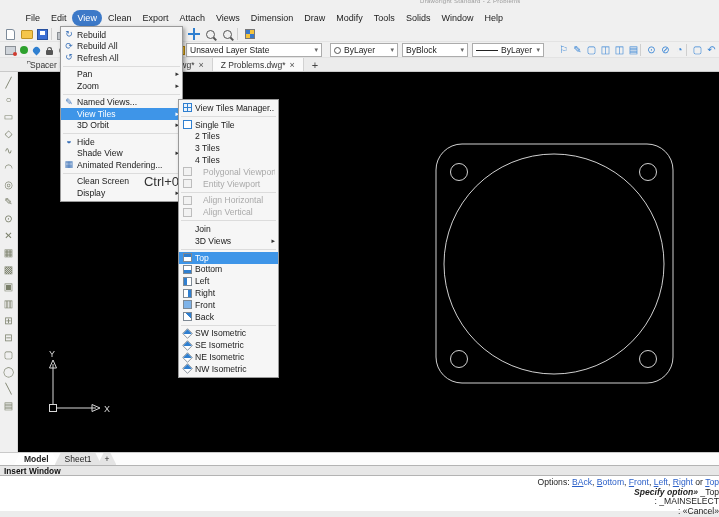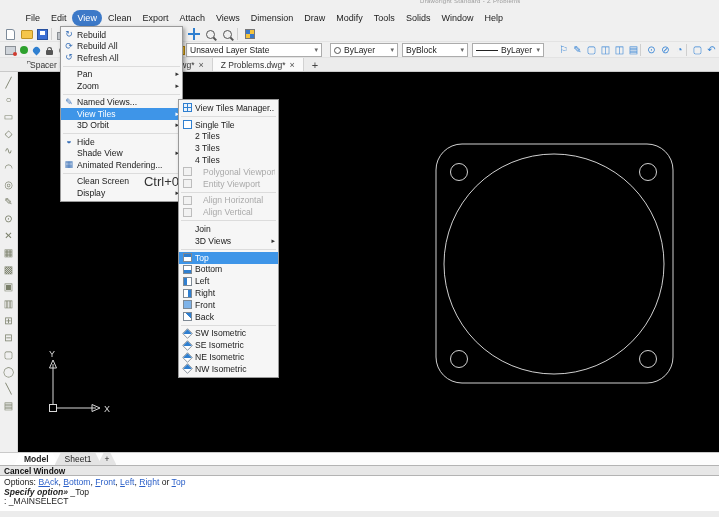--- a/index.html
+++ b/index.html
@@ -97,21 +97,21 @@
   .grayshape { width:9px; height:9px; border:1px solid #bdbdbd; background:#f2f2f2; }
 
   
   #sheetbar { position:absolute; left:0; top:452px; width:719px; height:13px; background:#fcfcfc; border-top:1px solid #c9c9c9; display:flex; align-items:flex-end; padding-left:14px; }
   .stab { font-size:8.5px; color:#222; padding:1px 10px 1px; clip-path:polygon(6px 0, calc(100% - 6px) 0, 100% 100%, 0 100%); background:#e4e4e4; margin-right:-4px; }
   .stab.active { background:#fff; font-weight:bold; }
   .stab.plus { padding:1px 7px; }
   #cmdheader { position:absolute; left:0; top:465px; width:719px; height:11px; background:#e7e7e7; border:1px solid #b3b3b3; border-left:none; border-right:none; display:flex; align-items:center; padding-left:4px; }
   #cmdheader span { font-size:8.3px; font-weight:bold; color:#111; }
   #cmdbody { position:absolute; left:0; top:476px; width:719px; height:41px; background:#fff; border-bottom:6px solid #ececec; padding:2px 0 0 4px; font-size:8.6px; line-height:9.6px; color:#222; }
-  #cmdbody .ln { white-space:pre; }
+  #cmdbody .ln { white-space:pre;text-align:right; }
   #cmdbody .lnk { color:#2a5fc8; }
   #cmdbody .lnk u { text-decoration:underline; }
   #cmdbody b { font-weight:bold;font-style:italic; }
 </style>
 </head>
 <body>
 
 <div id="app">
 
   <div id="titlebar">
@@ -543,25 +543,26 @@
       </div>
     </div>
 
   <div id="sheetbar">
       <div class="stab active">Model</div>
       <div class="stab">Sheet1</div>
       <div class="stab plus">+</div>
     </div>
 
   <div id="cmdheader">
-    <span>Cancel Window</span>
+    <span>Insert Window</span>
   </div>
 
   <div id="cmdbody">
     <div class="ln" id="cmd-options"><span>Options: </span><span class="lnk"><u>BA</u>ck</span>, <span class="lnk"><u>B</u>ottom</span>, <span class="lnk"><u>F</u>ront</span>, <span class="lnk"><u>L</u>eft</span>, <span class="lnk"><u>R</u>ight</span><span> or </span><span class="lnk"><u>T</u>op</span></div>
     <div class="ln" id="cmd-specify"><b>Specify option»</b> _Top</div>
     <div id="cmd-log">
         <div class="ln">: _MAINSELECT</div>
+        <div class="ln">: «Cancel»</div>
       </div>
 
   </div>
 
 </div>
 
 </body></html>

